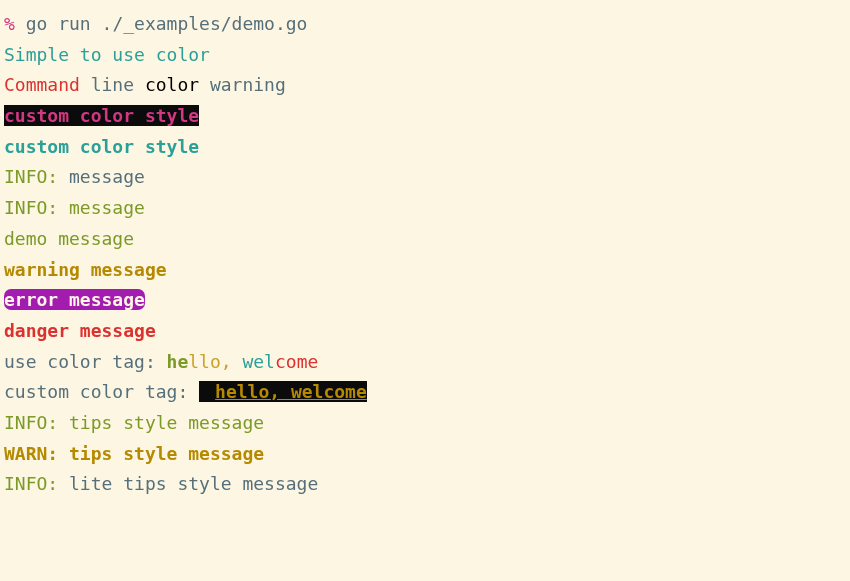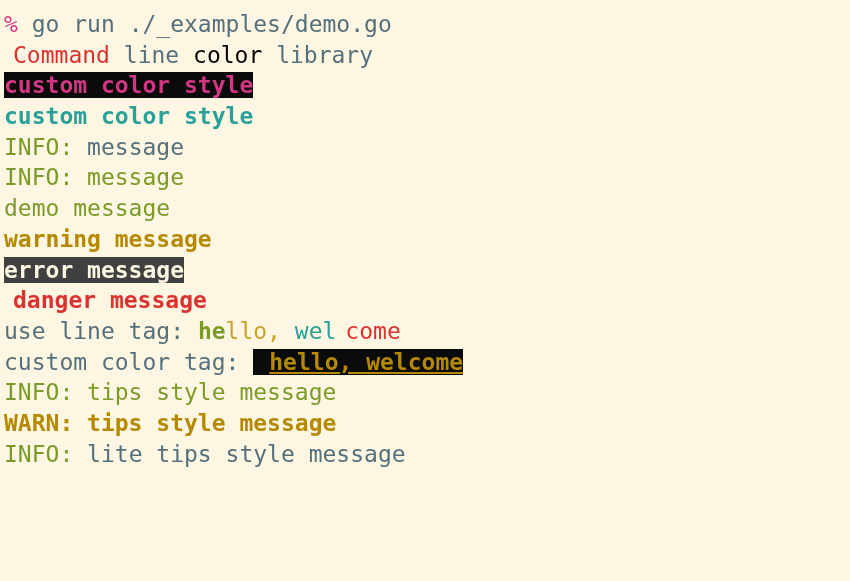--- a/index.html
+++ b/index.html
@@ -22,21 +22,21 @@
     box-sizing: border-box;
     padding: 0 0 0 4px;
     position: relative;
     overflow: hidden;
   }
 
   
   .row {
     height: 30.7px;
     line-height: 30.7px;
-    font-size: 23px;
+    font-size: 18px;
     letter-spacing: 0px;
     white-space: pre;
     font-family: "DejaVu Sans Mono", "Liberation Mono", monospace;
   }
 
   .row.clipped {
     height: 9px;
     line-height: 0px;
     overflow: hidden;
     position: relative;
@@ -44,47 +44,48 @@
   .row.clipped .seg {
     position: relative;
     top: -22px;
     display: inline-block;
   }
 
   .seg { white-space: pre; }
   .c-gray     { color: #56707b; }
   .c-magenta  { color: #d33682; }
   .c-cyan     { color: #2aa198; }
-  .c-red      { color: #dc322f; margin-left: 9px; }
+  .c-red      { color: #dc322f; }
   .c-olive    { color: #000000; }
   .c-green    { color: #7c9a28; margin-top: 8px; }
   .c-gold     { color: #b58900; margin-top: 48px; }
   .c-amber    { color: #c9a227; }
   .c-white    { color: #fdf6e3; }
 
   .b          { font-weight: bold; }
   .u          { text-decoration: underline; padding-left: 16px; }
 
   .bg-black   { background: #0b0b0b; }
-  .bg-red     { background: #404040; }
+  .bg-red     { background: #a21caf; border-radius: 7px; }
 </style>
 </head>
 <body>
 
 <div id="terminal">
 
 <div class="row clipped"><span class="seg c-green">       g          g             p          g</span></div>
     <div class="row"><span class="seg c-magenta">% </span><span class="seg c-gray">go run ./_examples/demo.go</span></div>
-    <div class="row"><span class="seg c-red">Command</span><span class="seg c-gray"> line </span><span class="seg c-olive">color</span><span class="seg c-gray"> library</span></div>
+    <div class="row"><span class="seg c-cyan">Simple to use color</span></div>
+    <div class="row"><span class="seg c-red">Command</span><span class="seg c-gray"> line </span><span class="seg c-olive">color</span><span class="seg c-gray"> warning</span></div>
     <div class="row"><span class="seg c-magenta bg-black b">custom color style</span></div>
     <div class="row"><span class="seg c-cyan b">custom color style</span></div>
     <div class="row"><span class="seg c-green">INFO:</span><span class="seg c-gray"> message</span></div>
     <div class="row"><span class="seg c-green">INFO: message</span></div>
     <div class="row"><span class="seg c-green">demo message</span></div>
     <div class="row"><span class="seg c-gold b">warning message</span></div>
     <div class="row"><span class="seg c-white bg-red b">error message</span></div>
     <div class="row"><span class="seg c-red b">danger message</span></div>
-    <div class="row"><span class="seg c-gray">use line tag: </span><span class="seg c-green b">he</span><span class="seg c-amber">llo,</span><span class="seg c-cyan"> wel</span><span class="seg c-red">come</span></div>
+    <div class="row"><span class="seg c-gray">use color tag: </span><span class="seg c-green b">he</span><span class="seg c-amber">llo,</span><span class="seg c-cyan"> wel</span><span class="seg c-red">come</span></div>
     <div class="row"><span class="seg c-gray">custom color tag: </span><span class="seg c-gold bg-black b u">hello, welcome</span></div>
     <div class="row"><span class="seg c-green">INFO: tips style message</span></div>
     <div class="row"><span class="seg c-gold b">WARN: tips style message</span></div>
     <div class="row"><span class="seg c-green">INFO:</span><span class="seg c-gray"> lite tips style message</span></div>
   </div>
 
 </body></html>

